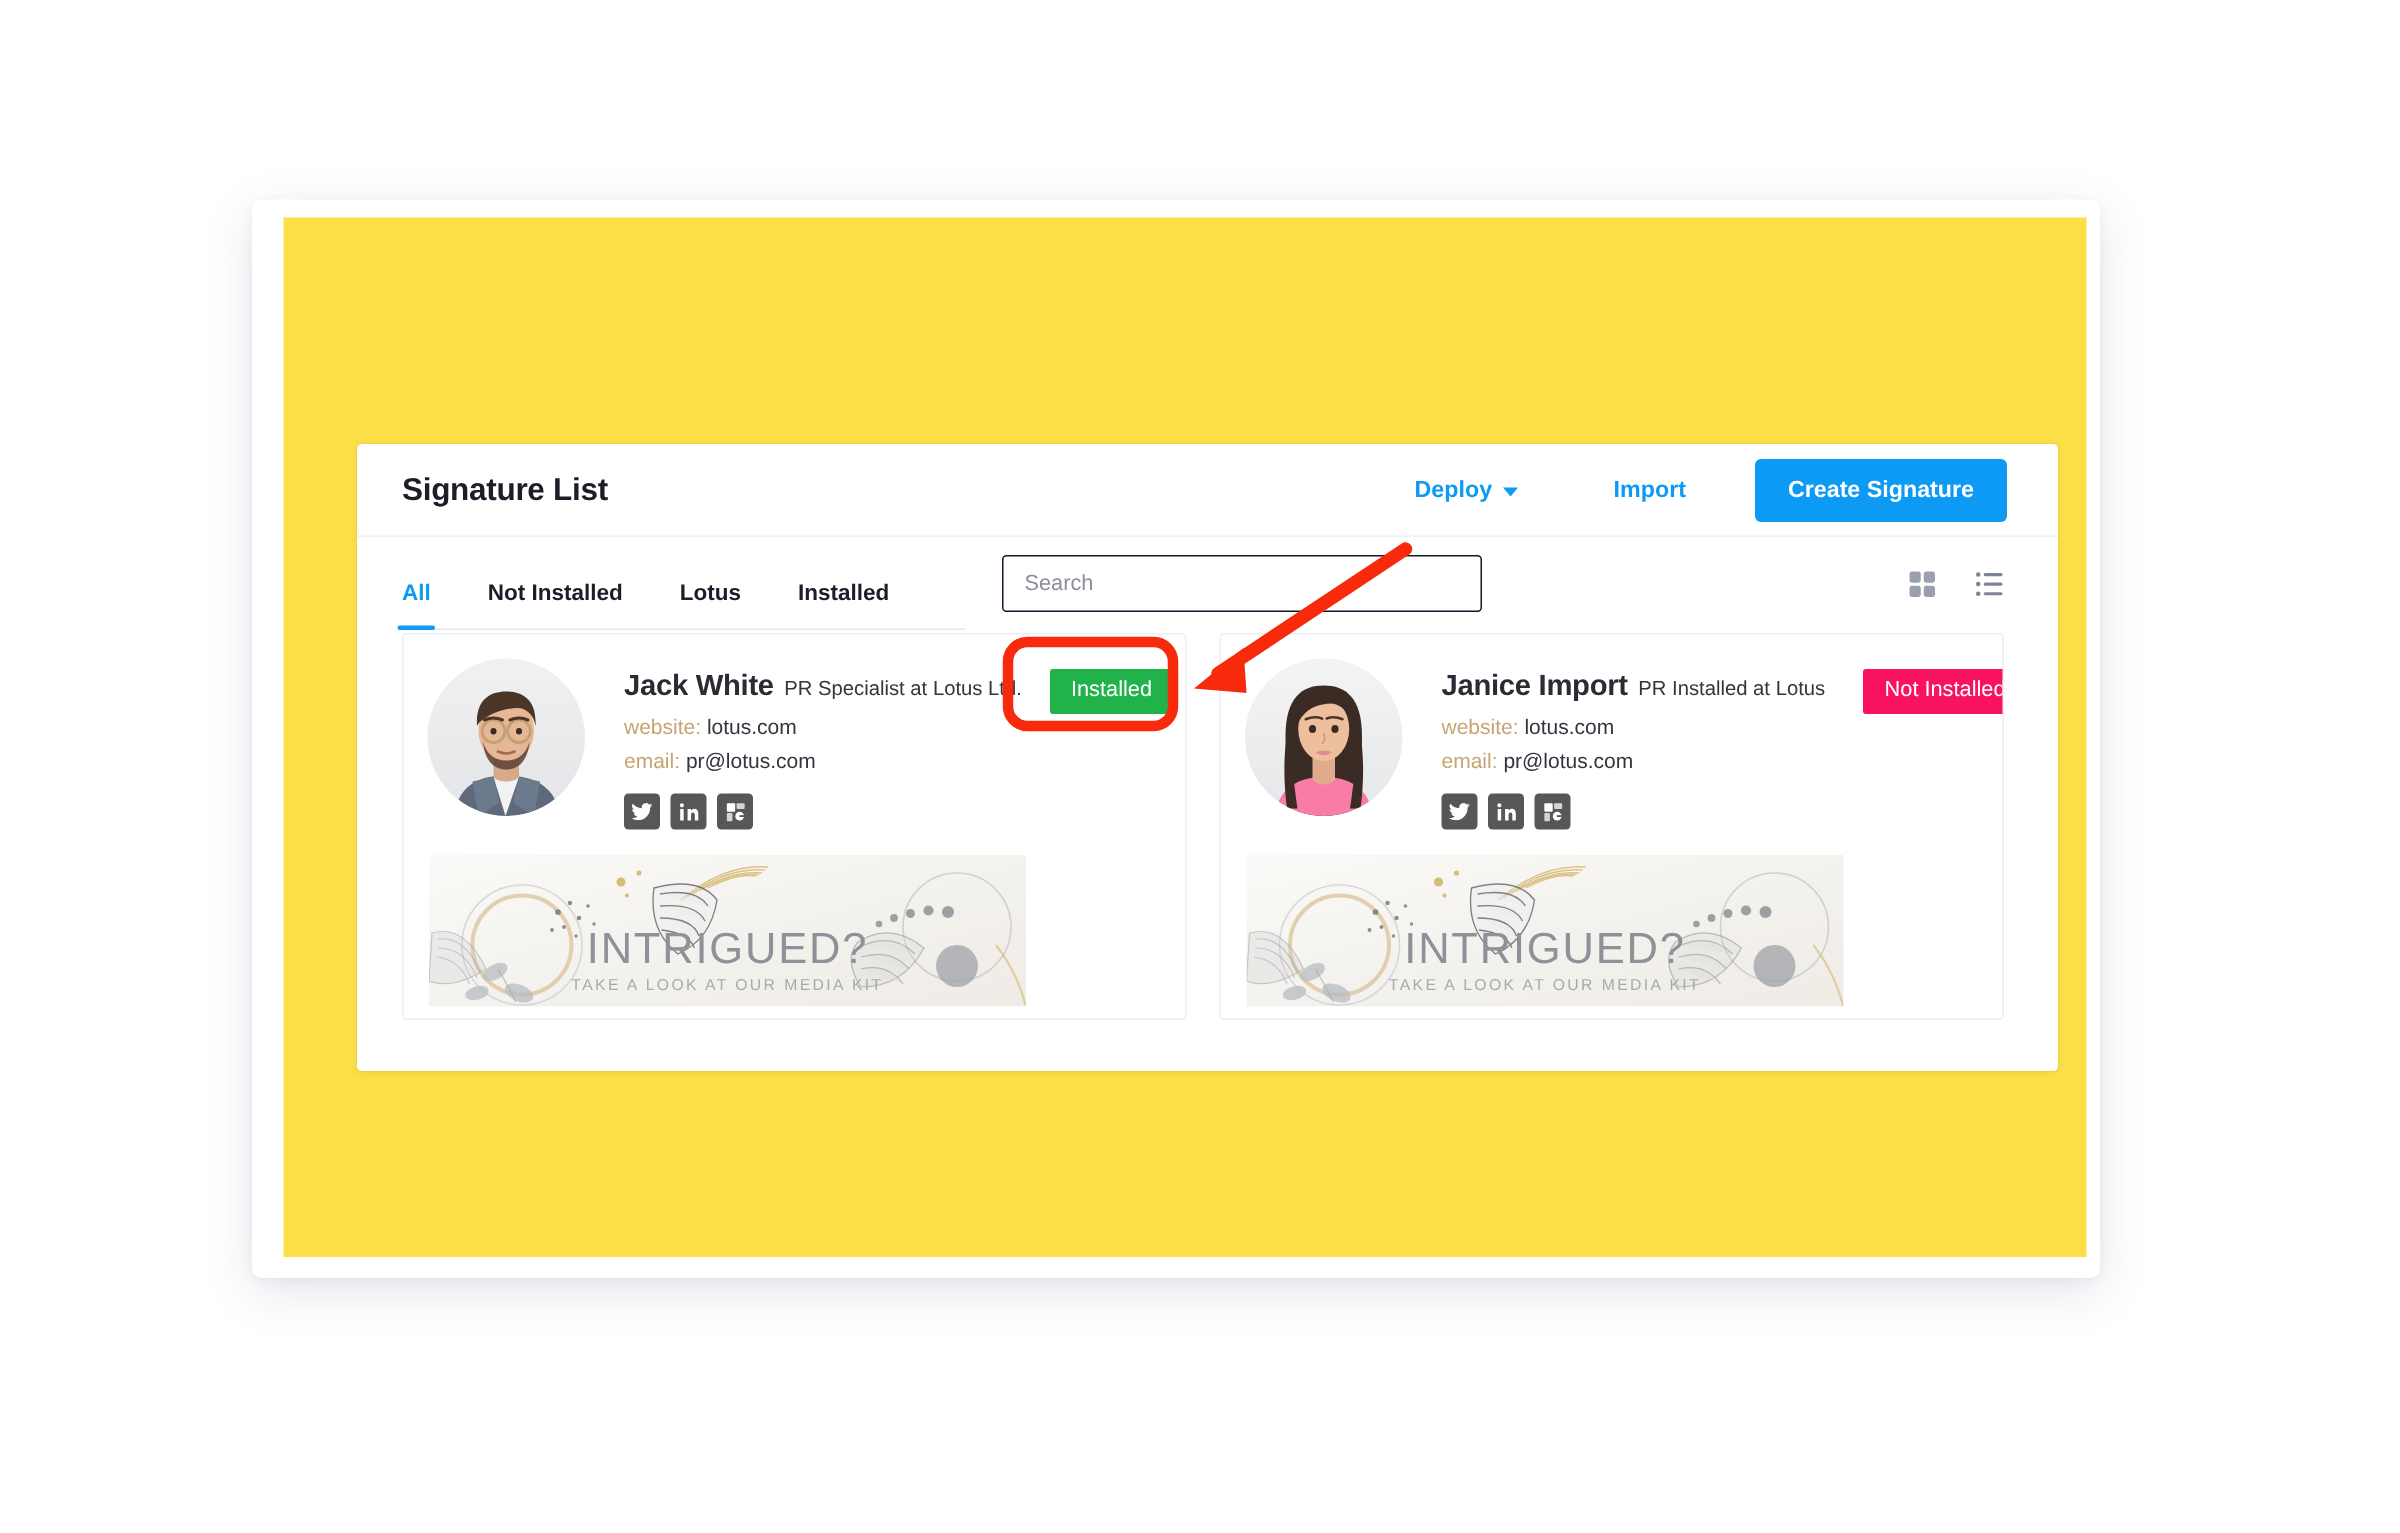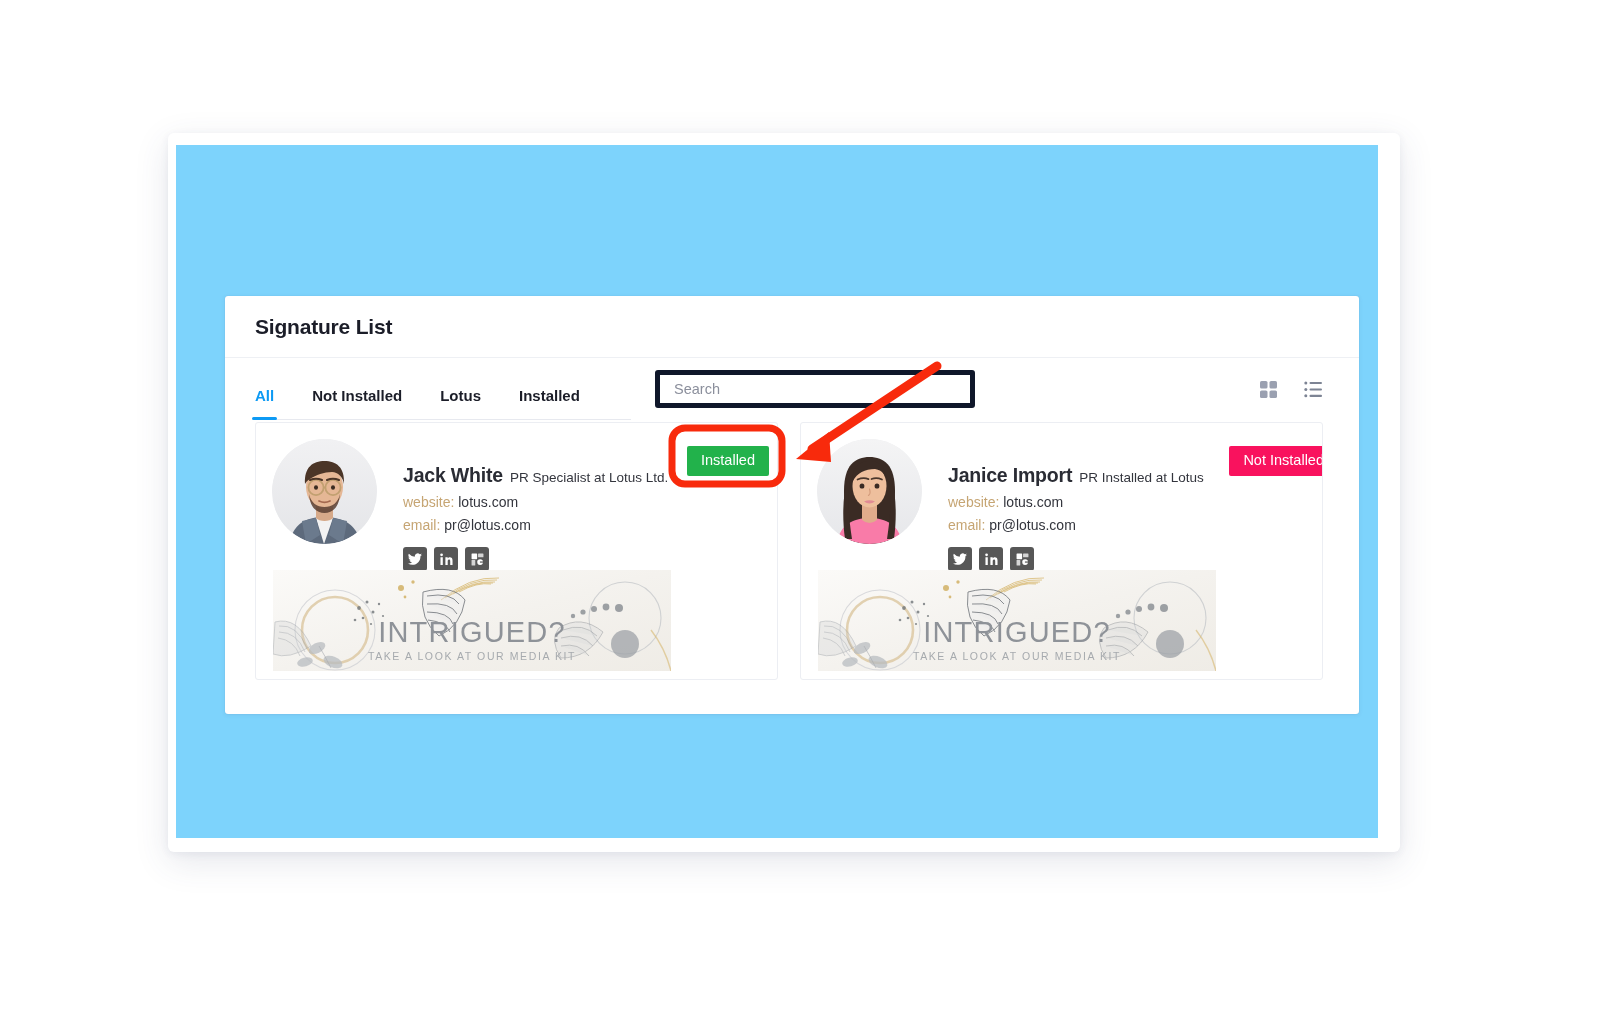--- a/index.html
+++ b/index.html
@@ -21,25 +21,25 @@
     width: 1232px;
     height: 719px;
     background: #ffffff;
     border-radius: 6px;
     box-shadow: 0 10px 34px rgba(60, 66, 110, 0.13),
                 0 2px 8px rgba(60, 66, 110, 0.07);
   }
 
   .app-canvas {
     position: absolute;
-    left: 8px;
+    left: 21px;
     top: 12px;
     width: 1202px;
     height: 693px;
-    background: #7dd3fc;
+    background: #fde047;
   }
 
   
   .panel {
     position: absolute;
     left: 49px;
     top: 151px;
     width: 1134px;
     height: 418px;
     background: #ffffff;
@@ -152,21 +152,21 @@
     left: -3px; right: -3px; bottom: -1px;
     height: 3px;
     background: #0d9af4;
     border-radius: 2px;
   }
 
   .search-wrap { margin-left: 24px; }
   .search-input {
     width: 320px;
     height: 38px;
-    border: 5px solid #0f172a;
+    border: 1px solid #0f172a;
     border-radius: 3px;
     padding: 0 14px;
     font-size: 14.5px;
     font-family: inherit;
     color: #40434f;
     background: #fff;
     outline: none;
   }
   .search-input::placeholder { color: #8b8f9c; }
 
@@ -213,21 +213,20 @@
     background: #edeef0;
     position: relative;
   }
   .avatar svg { display: block; width: 105px; height: 105px; }
 
   .sig-body {
     margin-left: 26px;
     padding-top: 7px;
     flex: 1;
     min-width: 0;
-    margin-top: 18px;
   }
 
   .name-row {
     display: flex;
     align-items: baseline;
     white-space: nowrap;
   }
   .sig-name {
     font-size: 19.5px;
     font-weight: 700;
@@ -313,20 +312,30 @@
 <body>
 
 <div class="app-frame">
   <div class="app-canvas">
 
     <div class="panel">
 
       <div class="panel-head">
         <div class="panel-title">Signature List</div>
 
+        <div class="head-actions">
+          <button class="link-btn deploy">
+            <span>Deploy</span>
+            <span class="caret"></span>
+          </button>
+          <button class="link-btn import">
+            <span>Import</span>
+          </button>
+          <button class="primary-btn">Create Signature</button>
+        </div>
       </div>
 
       <div class="tab-bar">
         <div class="tabs">
           <button class="tab active">All</button>
           <button class="tab">Not Installed</button>
           <button class="tab">Lotus</button>
           <button class="tab">Installed</button>
         </div>
 

